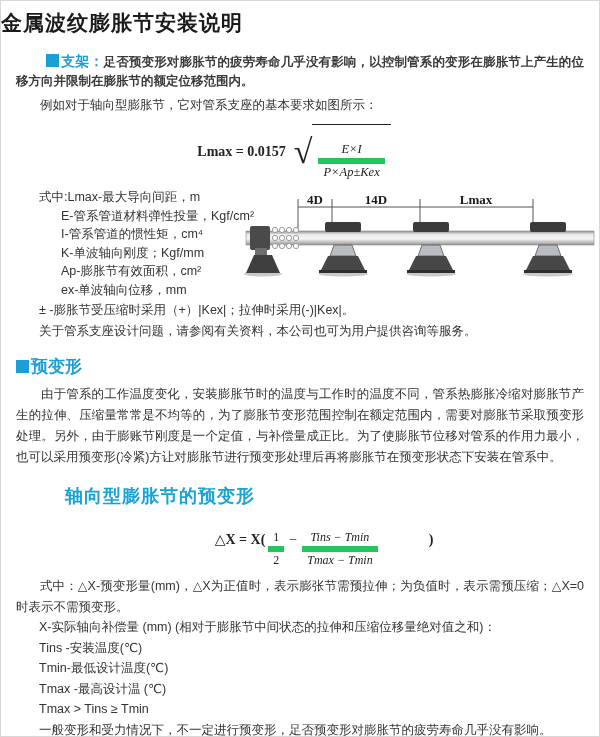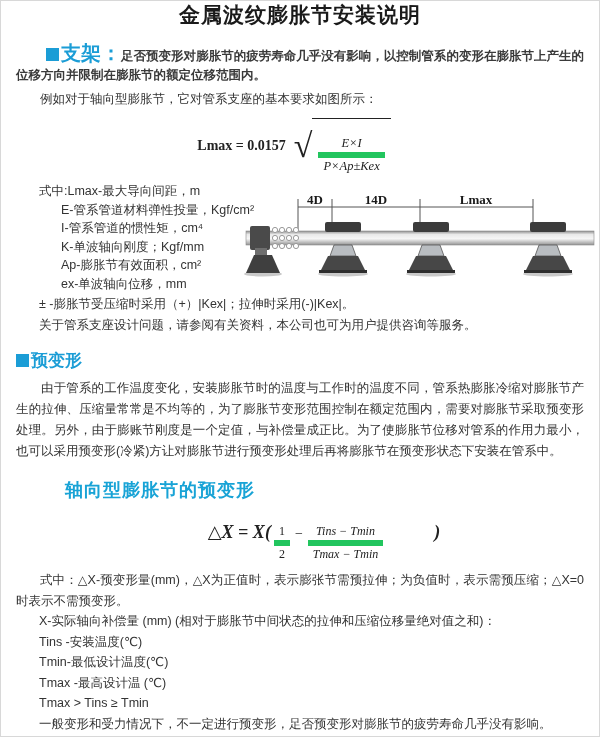--- a/index.html
+++ b/index.html
@@ -7,39 +7,39 @@
     position:relative;
     width:600px;height:737px;
     box-sizing:border-box;
     background:#fff;
     border:1px solid #d8d8d8;
     font-family:"Liberation Sans","DejaVu Sans",sans-serif;
     color:#333;
     overflow:hidden;
   }
   .title{
-    margin:0 0 0 0;
-    text-align:center;
+    margin:8px 0 0 0;
+    text-align:left;
     font-size:21px;
     font-weight:bold;
     color:#1a1a1a;
     letter-spacing:1px;
   }
   .sec-intro{
     margin:15px 15px 0 15px;
     font-size:12.5px;
     line-height:19px;
     text-indent:30px;
     text-align:justify;
     font-weight:600;
     color:#3a3a3a;
   }
   .sec-head-inline{
     color:#1b9dd6;
-    font-size:20px;
+    font-size:14px;
     font-weight:bold;
   }
   .blue-square{
     display:inline-block;
     width:13px;height:13px;
     background:#1b9dd6;
     margin-right:2px;
     vertical-align:-1px;
   }
   .example-line{
@@ -52,21 +52,21 @@
   .formula-row{ text-align:center; font-family:"Liberation Serif","DejaVu Serif",serif; color:#222; }
   .formula1{ margin:10px 60px 4px 0; }
   .f-lhs{ font-weight:bold; font-size:14px;margin-left:48px; }
   .sqrt{ display:inline-block; vertical-align:middle; margin-left:4px; }
   .sqrt-sign{ display:inline-block; font-size:34px; font-weight:200; vertical-align:middle; line-height:0; }
   .sqrt-body{ display:inline-block; border-top:1.6px solid #222; padding:1px 6px 0 6px; vertical-align:middle; }
   .frac{ display:inline-flex; flex-direction:column; text-align:center; vertical-align:middle; font-size:12.5px; font-style:italic; }
   .frac .fn{ padding:16px 5px 1px 5px; }
   .frac .fd{ border-top:6px solid #22c55e; padding:1px 5px 0 5px;text-align:right; }
   .formula2{ margin:6px 0 0 0; font-size:14px; }
-  .formula2 .f-lhs, .formula3 .f-lhs{ font-weight:bold; font-size:18px;font-style:italic; }
+  .formula2 .f-lhs, .formula3 .f-lhs{ font-weight:bold; font-size:14px; }
   .formula2 .frac{ font-size:12px; margin:0 3px; }
   .fr-upright{ font-style:normal; }
   .f-op{ font-size:14px; margin:0 2px; }
   
   .def-list{ margin:8px 15px 0 38px; font-size:12.5px; line-height:18.5px; width:250px; }
   .def-item{ white-space:nowrap; }
   .def-item.indented{ padding-left:22px; }
   .note-line{ margin:2px 15px 0 38px; font-size:12.5px; line-height:19px; }
   
   .sec-head{

